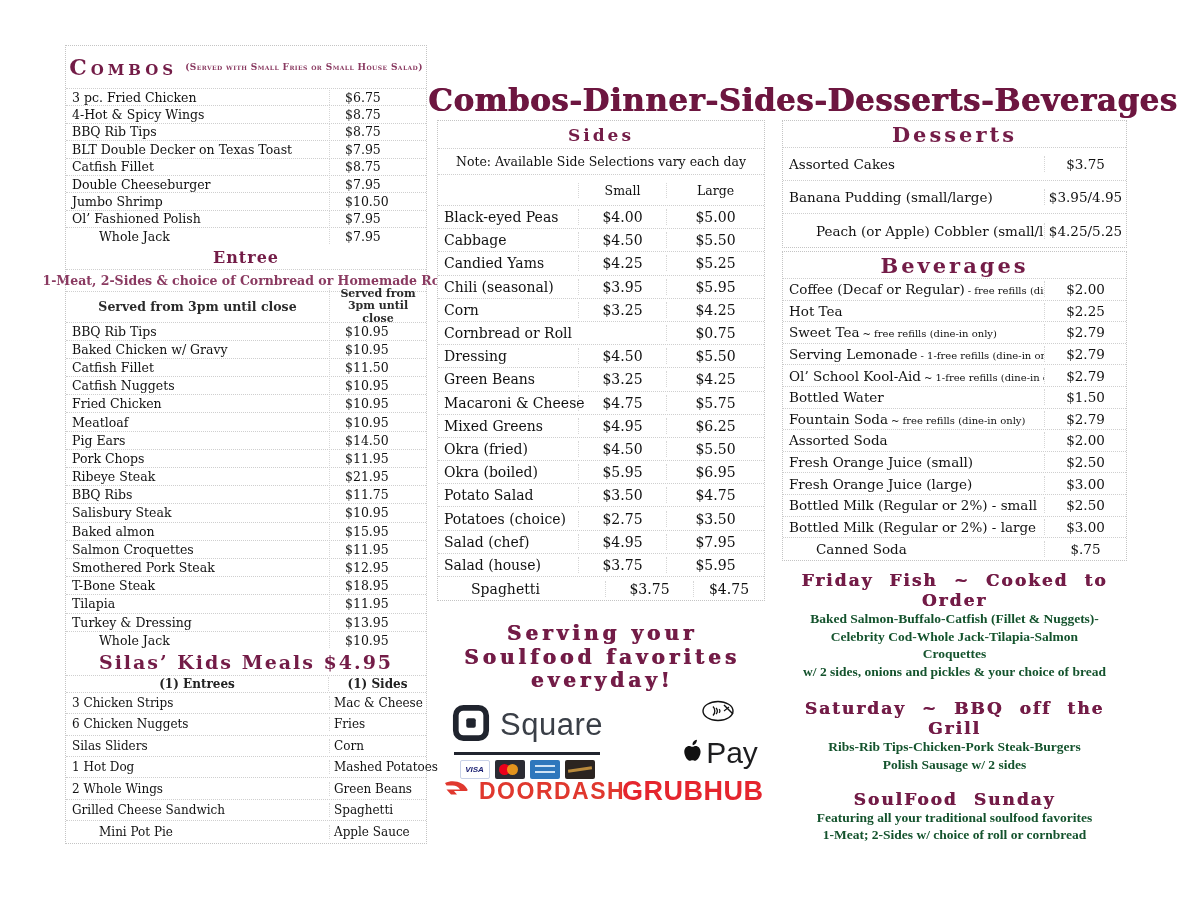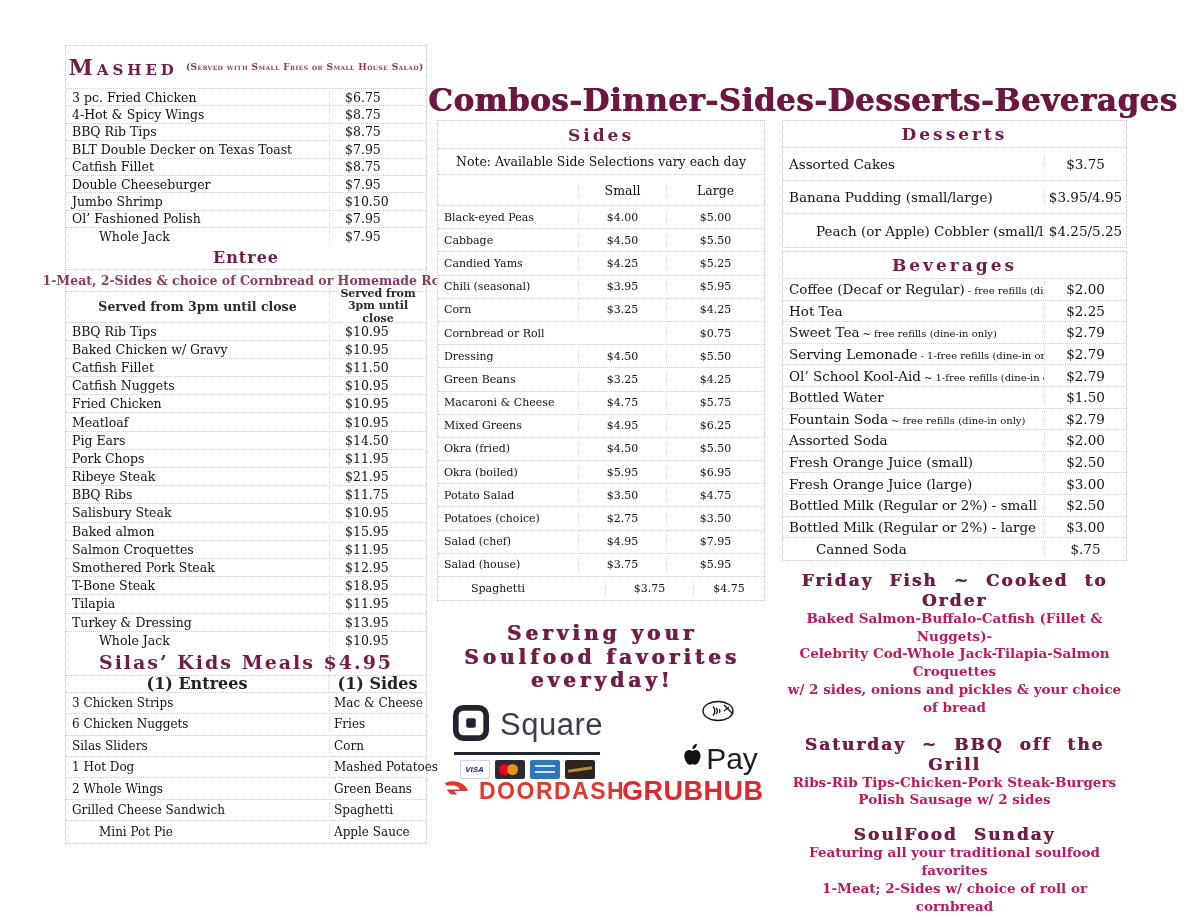--- a/index.html
+++ b/index.html
@@ -26,51 +26,51 @@
   .sect-title{height:23px;display:flex;align-items:center;justify-content:center;border-bottom:1px dotted #cfcfcf;
     font-weight:bold;font-size:16px;letter-spacing:1px;color:#731c47;}
   .sect-sub{height:21px;display:flex;align-items:center;justify-content:center;border-bottom:1px dotted #cfcfcf;
     font-weight:bold;font-size:12.5px;color:#8a3a61;white-space:nowrap;}
   .e-colhead{height:31px;font-weight:bold;font-size:12.5px;color:#2b2b2b;}
   .e-colhead .h1{flex:1;text-align:center;}
   .e-colhead .h2{width:97px;border-left:1px dotted #d6d6d6;font-size:11px;line-height:1.15;text-align:center;padding:0 2px;box-sizing:border-box;}
   .e-row{height:18.2px;font-size:12.5px;}
   .e-row .pr{width:97px;padding-left:15px;}
   .kids-title{height:25px;font-size:19px;letter-spacing:2px;}
-  .k-colhead{height:17px;font-size:16px;font-weight:bold;color:#222;}
+  .k-colhead{height:17px;font-size:12px;font-weight:bold;color:#222;}
   .k-colhead .h1{flex:1;text-align:center;}
   .k-colhead .h2{width:97px;border-left:1px dotted #d6d6d6;text-align:center;}
   .k-row{height:21.4px;font-size:12px;}
   .k-row .pr{width:97px;padding-left:4px;font-size:12px;}
 
   
   .sides{left:437px;top:120px;width:328px;}
   .s-title{height:27px;display:flex;align-items:center;justify-content:center;border-bottom:1px dotted #cfcfcf;
     font-weight:bold;font-size:17px;letter-spacing:3px;color:#731c47;}
   .s-note{height:25px;display:flex;align-items:center;justify-content:center;border-bottom:1px dotted #cfcfcf;font-size:12.5px;}
   .s-colhead{height:31px;font-size:12.5px;}
-  .s-row{height:23.2px;font-size:11px;}
+  .s-row{height:23.2px;font-size:14px;}
   .s-c1{width:140px;padding-left:6px;box-sizing:border-box;white-space:nowrap;}
   .s-c2{width:88px;border-left:1px dotted #d6d6d6;text-align:center;box-sizing:border-box;}
   .s-c3{flex:1;border-left:1px dotted #d6d6d6;text-align:center;}
 
   
   .right{position:absolute;left:782px;top:120px;width:345px;}
   .rtbl{background:#fff;border:1px dotted #c4c4c4;box-sizing:border-box;}
   .r-title{display:flex;align-items:center;justify-content:center;border-bottom:1px dotted #cfcfcf;height:26px;
-    font-weight:bold;font-size:17px;letter-spacing:3px;color:#731c47;}
+    font-weight:bold;font-size:21px;letter-spacing:3px;color:#731c47;}
   .d-row{font-size:13.5px;}
   .d-row .pr{width:82px;text-align:center;padding:0;border-left:1px dotted #d6d6d6;}
   .b-row{height:21.6px;font-size:13.5px;}
   .b-row .pr{width:82px;text-align:center;padding:0;border-left:1px dotted #d6d6d6;}
   .b-note{font-size:10px;margin-left:3px;}
 
   .day-block{text-align:center;margin-top:9px;}
   .day-head{font-weight:bold;font-size:17px;letter-spacing:2px;word-spacing:8px;color:#731c47;text-shadow:.5px 0 0 #731c47;}
-  .day-line{font-size:13.5px;font-weight:600;color:#be185d;line-height:1.32;}
+  .day-line{font-size:13.5px;font-weight:600;color:#14532d;line-height:1.32;font-family:Liberation Serif, serif;}
 
   
   .serving{position:absolute;left:437px;top:622px;width:330px;text-align:center;
     font-weight:bold;font-size:20px;letter-spacing:4px;line-height:1.18;color:#731c47;text-shadow:.8px 0 0 #731c47;}
 
   .square{position:absolute;left:452px;top:704px;width:150px;text-align:center;font-family:"Liberation Sans",sans-serif;}
   .square-top{display:flex;align-items:center;justify-content:space-between;gap:10px;}
   .square-word{font-size:31px;color:#3a3f47;letter-spacing:.5px;}
   .square-bar{height:3px;background:#20242e;margin:6px 2px 5px 2px;}
   .cards{display:flex;justify-content:center;gap:5px;}
@@ -81,37 +81,37 @@
   .card.mc i{position:absolute;top:4px;width:11px;height:11px;border-radius:50%;display:block;}
   .card.mc .c1{left:4px;background:#eb001b;}
   .card.mc .c2{left:12px;background:#f79e1b;opacity:.9;}
   .card.amex{background:#2e77bc;}
   .card.amex i{position:absolute;left:5px;right:5px;height:2px;background:#cfe3f5;display:block;}
   .card.amex .l1{top:5px;} .card.amex .l2{top:11px;}
   .card.dark{background:#2b2420;}
   .card.dark i{position:absolute;left:3px;right:3px;top:8px;height:3px;background:#b98a3c;display:block;transform:rotate(-8deg);}
 
   .applepay{position:absolute;left:648px;top:698px;width:140px;text-align:center;font-family:"Liberation Sans",sans-serif;}
-  .ap-row{display:flex;align-items:flex-start;justify-content:center;gap:4px;margin-top:14px;}
+  .ap-row{display:flex;align-items:flex-end;justify-content:center;gap:4px;margin-top:8px;}
   .ap-word{font-size:30px;font-weight:400;color:#1d1d1f;}
 
   .doordash{position:absolute;left:443px;top:778px;display:flex;align-items:flex-end;gap:8px;font-family:"Liberation Sans",sans-serif;}
   .dd-word{font-size:23px;font-weight:bold;letter-spacing:1.5px;color:#e0382e;}
   .grubhub{position:absolute;left:622px;top:776px;font-family:"Liberation Sans",sans-serif;
     font-size:27px;font-weight:bold;letter-spacing:.5px;color:#e5252e;}
 </style>
 </head>
 <body>
 
 <div class="banner">Combos-Dinner-Sides-Desserts-Beverages</div>
 
 <div class="tbl left">
 
   <div class="combos-head">
-    <span class="combos-title">Mashed</span>
+    <span class="combos-title">Combos</span>
     <span class="combos-sub">(Served with Small Fries or Small House Salad)</span>
   </div>
 
   <div>
 
       <div class="row c-row">
         <span class="nm">3 pc. Fried Chicken</span>
         <span class="pr">$6.75</span>
       </div>
 

